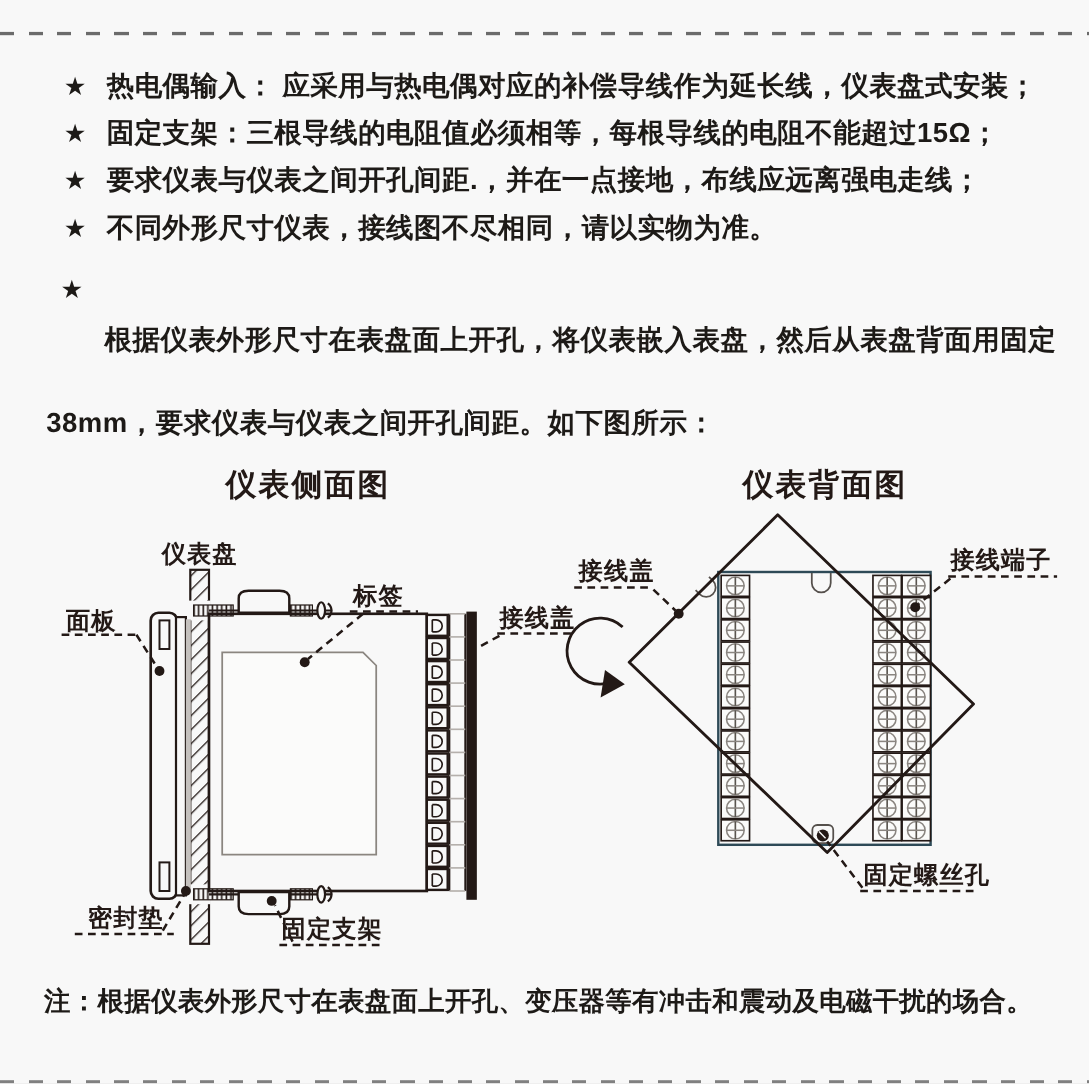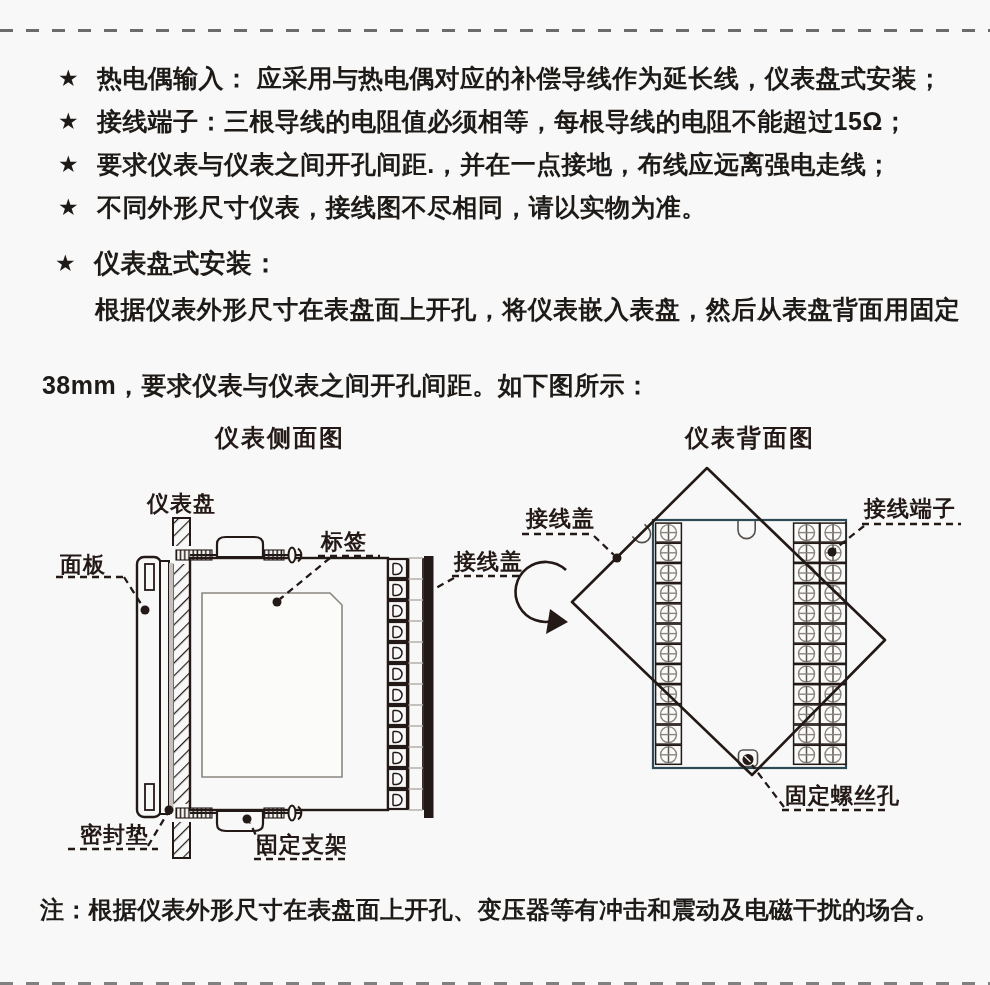--- a/index.html
+++ b/index.html
@@ -10,54 +10,53 @@
   .rule.top{top:29px;}
   .rule.bottom{top:982px;height:2.5px;opacity:.85;}
   .brow{position:absolute;left:58px;display:flex;align-items:flex-start;
         font-weight:700;font-size:25px;line-height:28px;letter-spacing:.4px;white-space:nowrap;}
   .star{width:26px;flex:0 0 auto;margin-right:13px;font-size:23px;line-height:28px;}
   .sec-title{font-size:26px;}
   .pline{position:absolute;left:42px;width:916px;font-weight:700;font-size:25px;
          line-height:30px;letter-spacing:.45px;white-space:nowrap;}
   .indent{padding-left:53px;}
   .fig-title{position:absolute;text-align:center;font-family:"DejaVu Serif","Liberation Serif",serif;
-             font-weight:700;font-size:24px;letter-spacing:2px;color:#231916;}
+             font-weight:700;font-size:28px;letter-spacing:2px;color:#231916;}
   .note{position:absolute;left:40px;top:894px;font-weight:700;font-size:24px;letter-spacing:.3px;white-space:nowrap;}
   svg{position:absolute;overflow:visible;}
   svg text{font-family:"Liberation Sans","DejaVu Sans",sans-serif;font-weight:700;font-size:22px;fill:#231916;letter-spacing:1px;}
   .lead{stroke:#231916;stroke-width:2.3;stroke-dasharray:7 5;fill:none;}
   .ink{stroke:#231916;fill:none;}
 </style>
 </head>
 <body>
 
 <div class="page">
 
   <div class="rule top"></div>
 
   <div class="brow" style="top:64px">
     <span class="star">★</span>
     <span>热电偶输入： 应采用与热电偶对应的补偿导线作为延长线，仪表盘式安装；</span>
   </div>
   <div class="brow" style="top:107px">
     <span class="star">★</span>
-    <span>接线端子：三根导线的电阻值必须相等，每根导线的电阻不能超过15Ω；</span>
+    <span>固定支架：三根导线的电阻值必须相等，每根导线的电阻不能超过15Ω；</span>
   </div>
   <div class="brow" style="top:150px">
     <span class="star">★</span>
     <span>要求仪表与仪表之间开孔间距.，并在一点接地，布线应远离强电走线；</span>
   </div>
   <div class="brow" style="top:193px">
     <span class="star">★</span>
     <span>不同外形尺寸仪表，接线图不尽相同，请以实物为准。</span>
   </div>
 
   <div class="brow" style="top:249px;left:55px">
     <span class="star">★</span>
-    <span class="sec-title">仪表盘式安装：</span>
   </div>
 
   <div class="pline indent" style="top:294px">根据仪表外形尺寸在表盘面上开孔，将仪表嵌入表盘，然后从表盘背面用固定</div>
   <div class="pline" style="top:370px">38mm，要求仪表与仪表之间开孔间距。如下图所示：</div>
 
   <div class="fig-title" style="left:40px;top:422px;width:480px">仪表侧面图</div>
   <div class="fig-title" style="left:530px;top:422px;width:440px">仪表背面图</div>
 
   <svg class="side-svg" style="left:40px;top:478px" width="480" height="430" viewBox="0 0 480 430">
     <defs>

